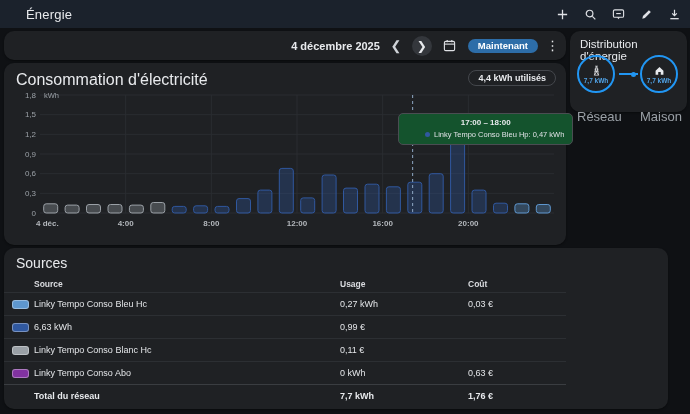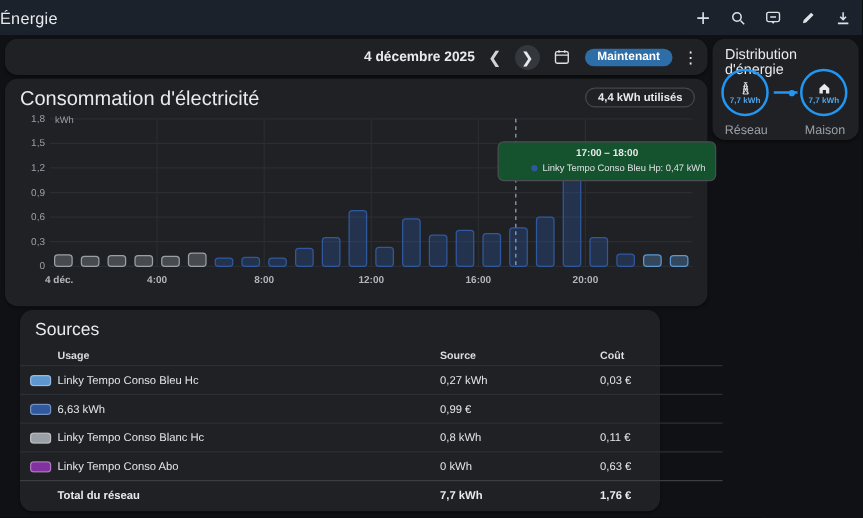--- a/index.html
+++ b/index.html
@@ -3,21 +3,21 @@
 <meta charset="utf-8">
 <style>
   * { margin:0; padding:0; box-sizing:border-box; }
   html,body { background:#0b0d10; }
   body { font-family:"Liberation Sans", sans-serif; color:#e8eaed; }
   .stage { position:relative; width:690px; height:414px; background:#0f1114; overflow:hidden; }
 
   
   .appbar { position:absolute; left:0; top:0; width:690px; height:28px; background:#1b222c;
             display:flex; align-items:center; }
-  .appbar-title { margin-left:0; font-size:13px; font-weight:500; letter-spacing:.2px; }
+  .appbar-title { margin-left:26px; font-size:13px; font-weight:500; letter-spacing:.2px; }
   .appbar-icons { position:absolute; right:0; top:0; height:28px; display:flex; align-items:center; gap:8px; padding-right:6px; }
   .icon-btn { width:20px; height:20px; display:flex; align-items:center; justify-content:center; cursor:pointer; }
   .icon-btn svg { display:block; }
 
   
   .card { position:absolute; background:#1f2124; border-radius:10px; box-shadow:0 1px 2px rgba(0,0,0,.4); }
 
   
   .datepicker { left:4px; top:31px; width:562px; height:29px; display:flex; align-items:center;
                 justify-content:flex-end; gap:8px; padding-right:8px; }
@@ -36,39 +36,39 @@
                  padding:2px 9px; font-size:9px; font-weight:600; color:#e8eaed; }
   .chart-wrap { position:absolute; left:6px; top:26px; width:550px; height:150px; }
   .chart-wrap svg text { font-family:"Liberation Sans", sans-serif; }
   .tooltip { position:absolute; left:394px; top:50px; background:#14532d; border:1px solid #4a4d52;
              border-radius:5px; padding:4px 8px 5px 8px; z-index:5; white-space:nowrap; }
   .tooltip-title { font-size:8px; font-weight:700; text-align:center; margin-bottom:3px; }
   .tooltip-row { display:flex; align-items:center; gap:4px; font-size:7.5px; color:#dfe1e5;margin-left:18px; }
   .tooltip-dot { width:5px; height:5px; border-radius:50%; background:#30589f; }
 
   
-  .sources-card { left:16px; top:248px; width:512px; height:161px; }
+  .sources-card { left:4px; top:248px; width:664px; height:161px; }
   .sources-title { position:absolute; left:12px; top:7px; font-size:14px; font-weight:500; }
   .stable { position:absolute; left:0; top:27px; width:562px; }
   .srow { display:grid; grid-template-columns:22px 306px 128px auto; align-items:center;
           height:23px; padding:0 8px; }
   .srow.head { height:17px; font-size:8.5px; font-weight:700; color:#dadce0; }
   .srow.body { border-top:1px solid #2c2f33; font-size:9px; color:#e3e5e8; cursor:default; }
   .srow.total { border-top:1px solid #3a3d41; font-weight:700; font-size:9px; }
   .swatch { width:17px; height:9px; border-radius:3px; border:1px solid rgba(255,255,255,.35); }
 
   
   .dist-card { left:570px; top:31px; width:117px; height:81px; }
   .dist-title { position:absolute; left:10px; top:7px; font-size:11.5px; font-weight:500; }
   .node { position:absolute; top:24px; width:40px; text-align:center; }
   .node.grid { left:7px; } .node.home { right:7px; }
   .node-circle { width:38px; height:38px; border-radius:50%; border:2px solid var(--accent,#2196f3);
                  display:flex; flex-direction:column; align-items:center; justify-content:center; gap:1px; }
   .node-value { font-size:6.5px; font-weight:700; color:#51a4e8; }
-  .node-label { margin-top:6px; font-size:10px; color:#9aa0a6; }
+  .node-label { margin-top:16px; font-size:13px; color:#9aa0a6; }
   .connector { position:absolute; left:49px; top:42px; width:19px; height:2px; background:var(--accent,#2196f3); }
   .connector-dot { position:absolute; right:2px; top:-1.5px; width:5px; height:5px; border-radius:50%;
                    background:var(--accent,#2196f3); }
 </style>
 </head>
 <body>
 
 <div class="stage">
 
   <header class="appbar">
@@ -184,39 +184,38 @@
         <span>Linky Tempo Conso Bleu Hp: 0,47 kWh</span>
       </div>
     </div>
   </section>
 
   <section class="card sources-card">
     <div class="sources-title">Sources</div>
     <div class="stable">
       <div class="srow head">
         <span></span>
+        <span>Source</span>
         <span>Usage</span>
-        <span>Source</span>
         <span>Coût</span>
       </div>
       <div class="srow body">
         <span class="swatch" style="background: rgb(94, 151, 207);"></span>
         <span>Linky Tempo Conso Bleu Hc</span>
         <span>0,27 kWh</span>
         <span>0,03 €</span>
       </div>
       <div class="srow body">
         <span class="swatch" style="background: rgb(48, 88, 159);"></span>
         <span>6,63 kWh</span>
         <span>0,99 €</span>
       </div>
       <div class="srow body">
         <span class="swatch" style="background: rgb(154, 160, 166);"></span>
         <span>Linky Tempo Conso Blanc Hc</span>
-        <span>0,8 kWh</span>
         <span>0,11 €</span>
       </div>
       <div class="srow body">
         <span class="swatch" style="background: rgb(129, 50, 160);"></span>
         <span>Linky Tempo Conso Abo</span>
         <span>0 kWh</span>
         <span>0,63 €</span>
       </div>
       <div class="srow total">
         <span></span>

